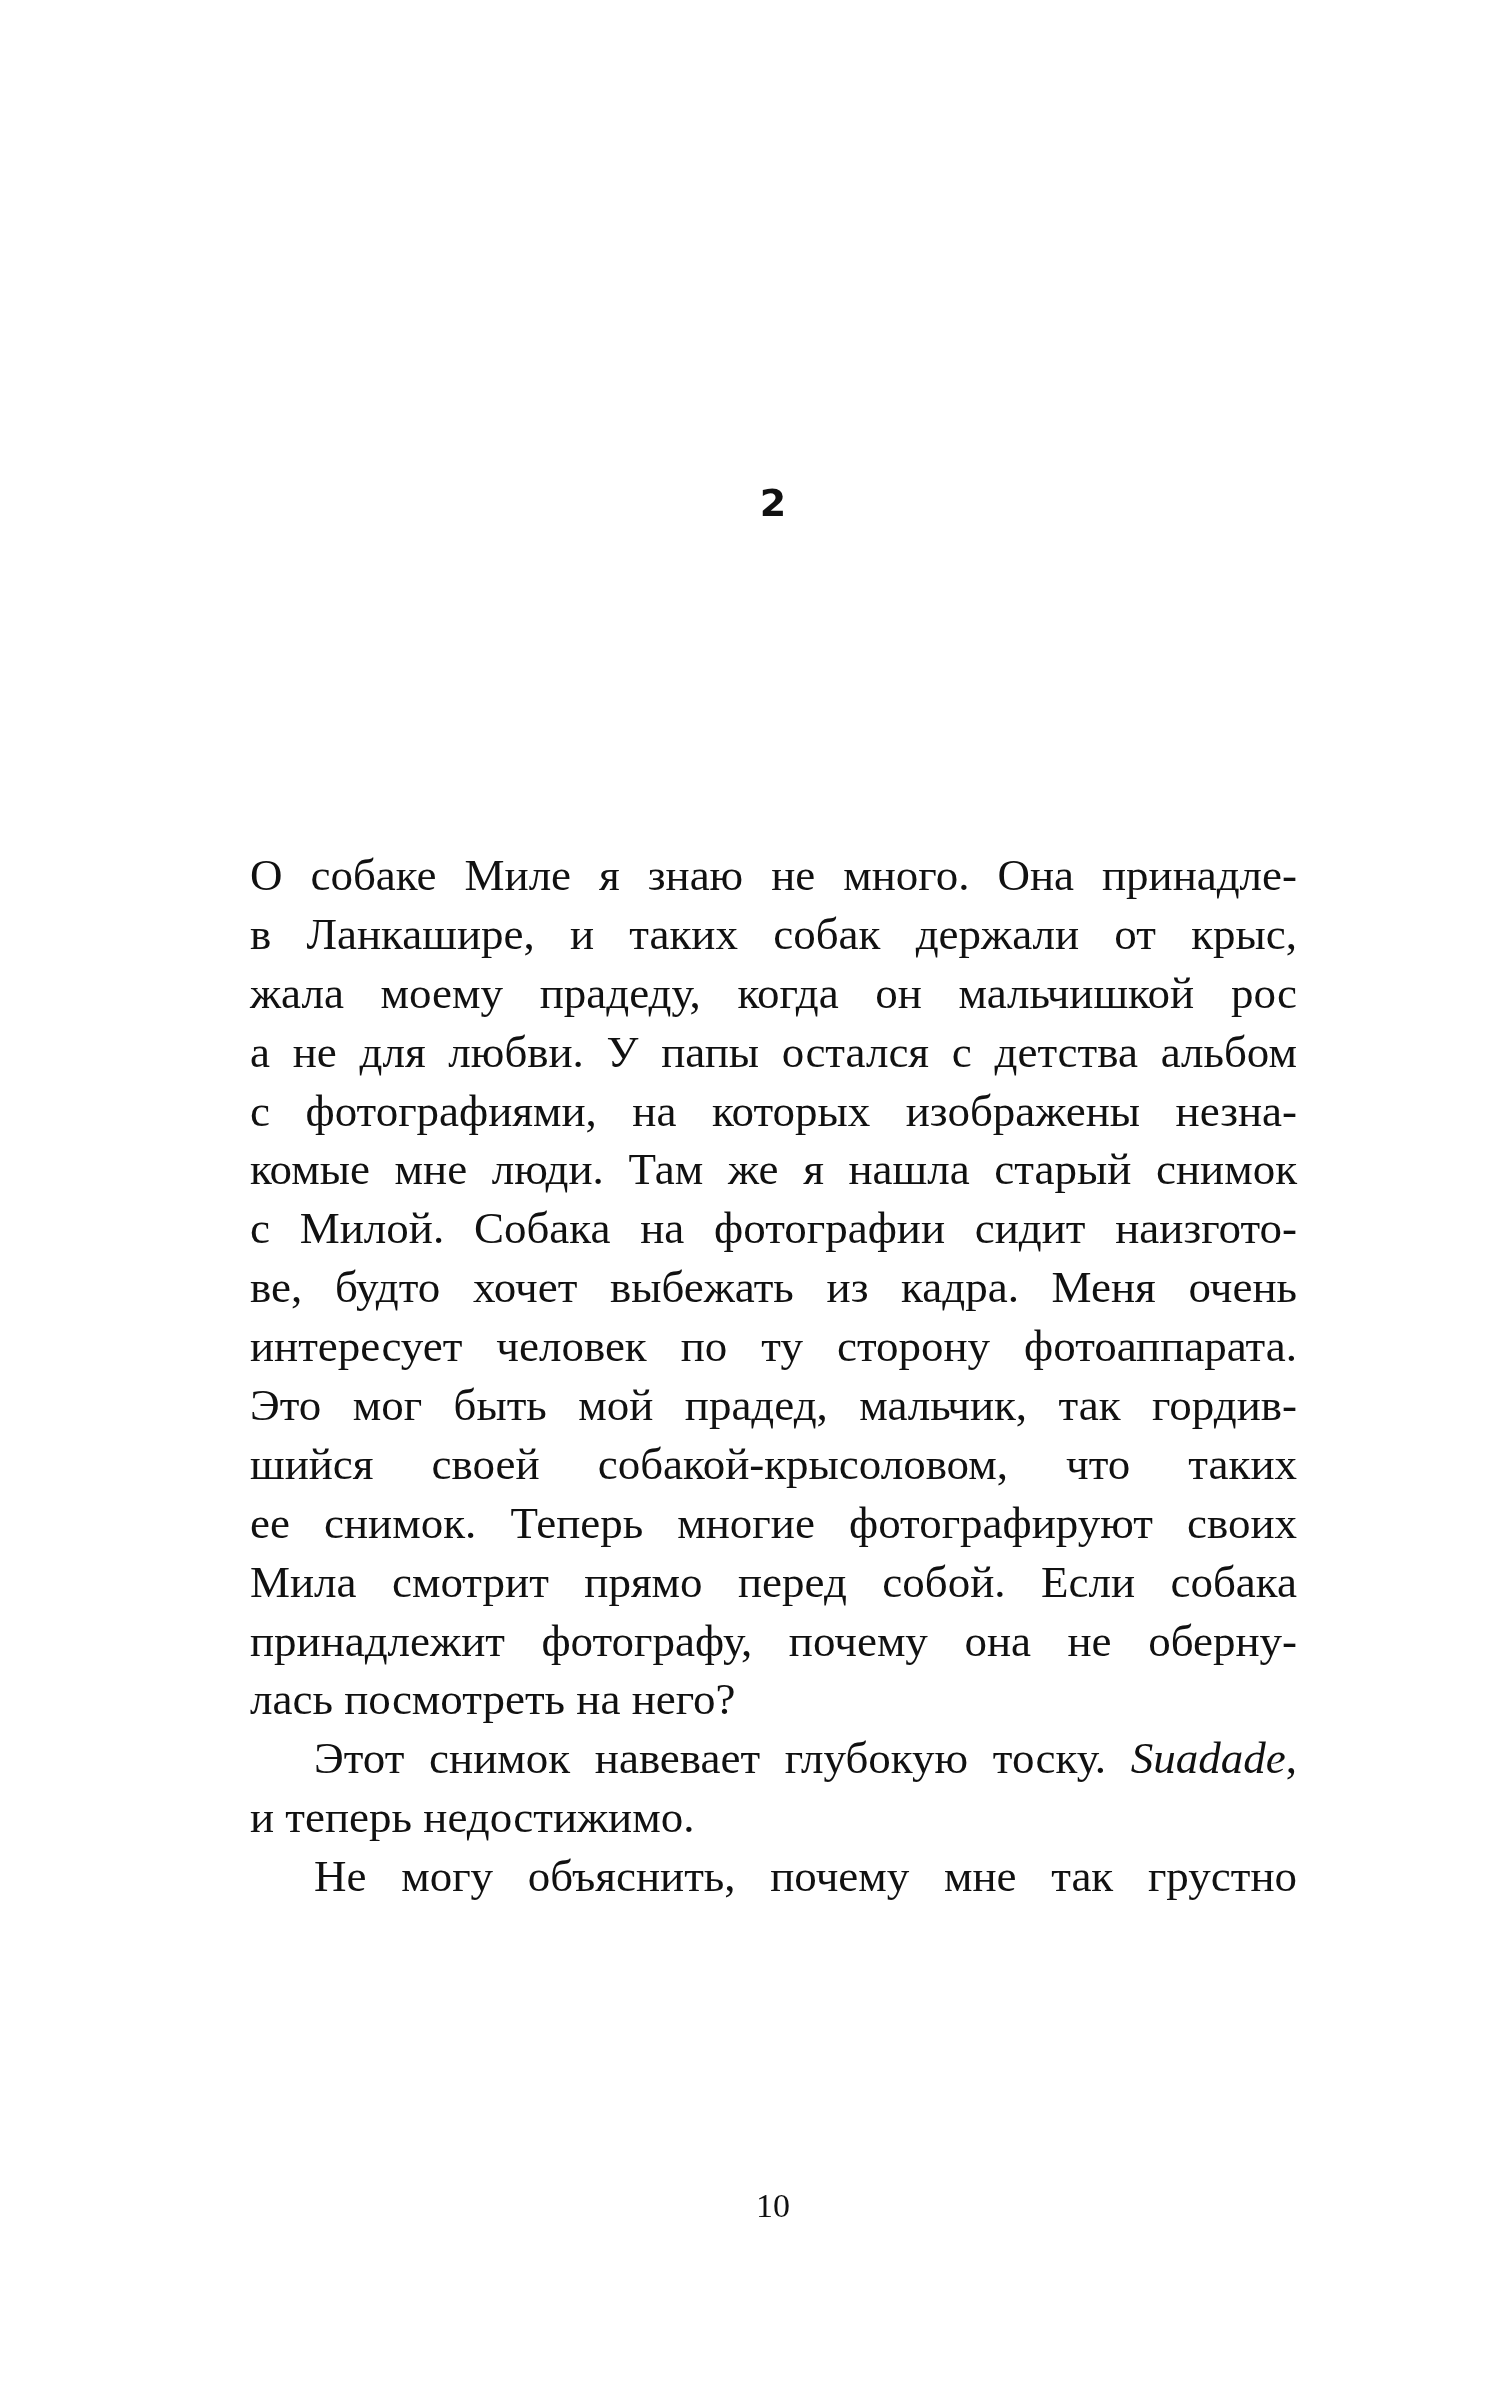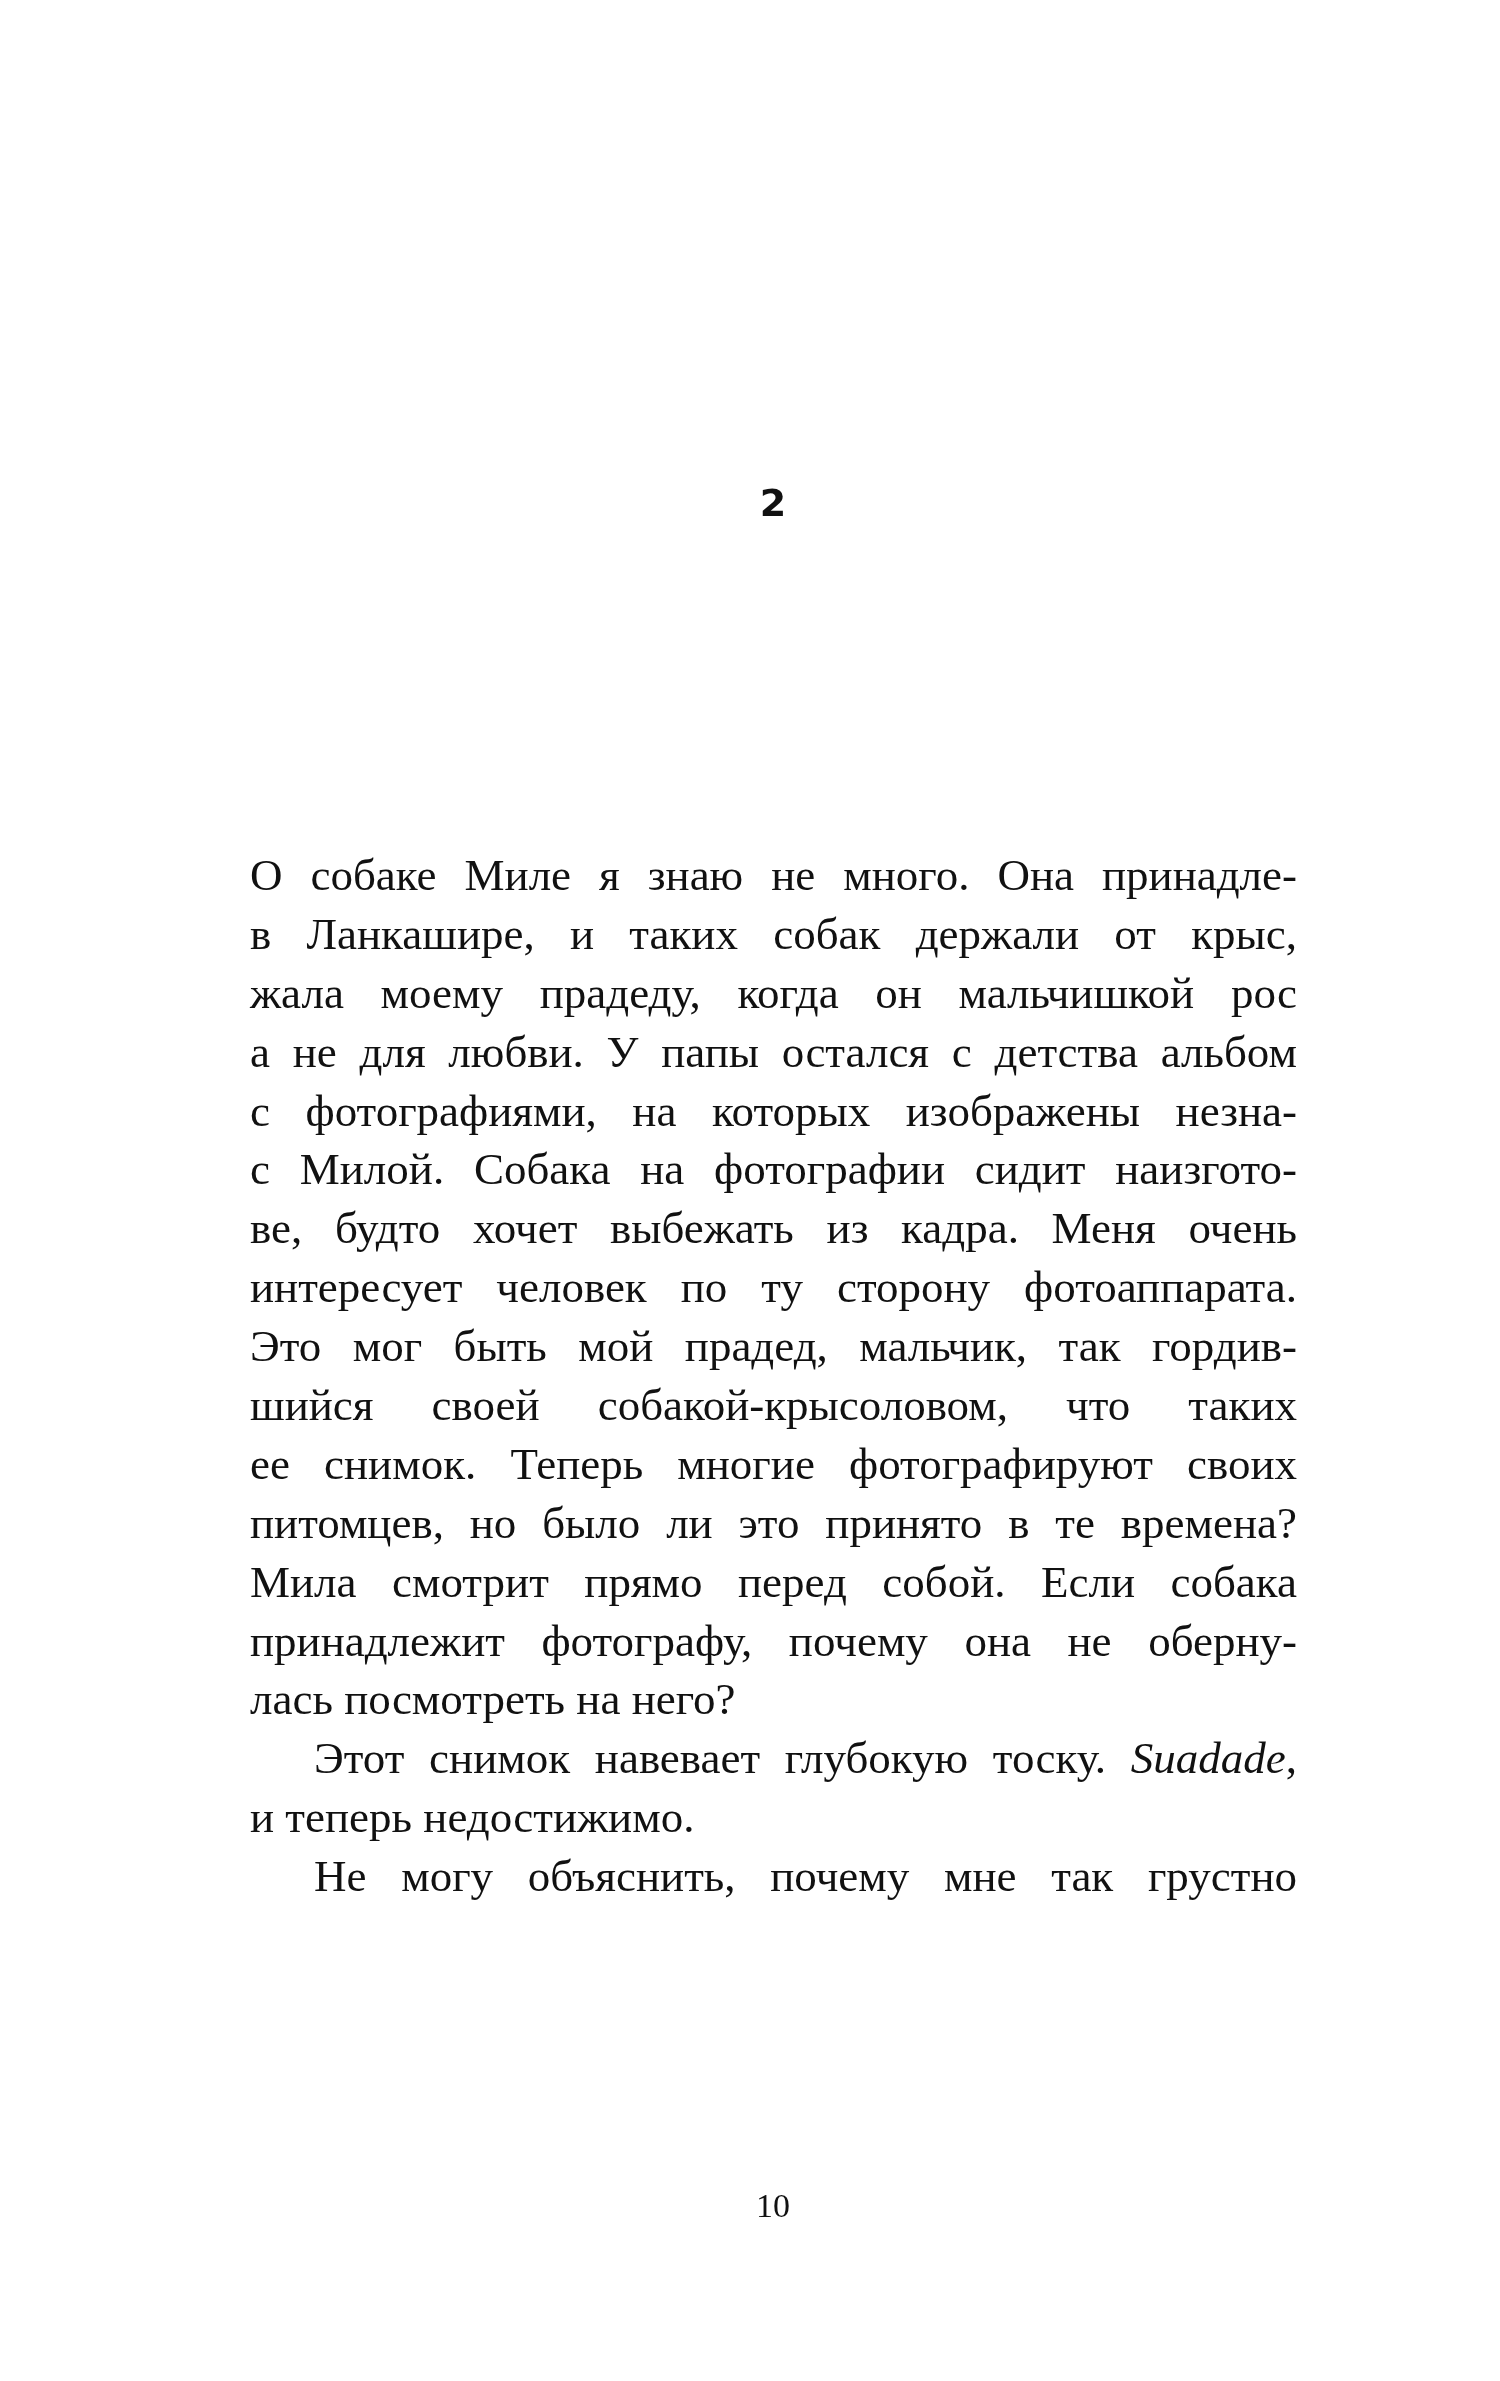--- a/index.html
+++ b/index.html
@@ -33,27 +33,27 @@
 <div class="page">
 
   <div class="chapter-number">2</div>
 
   <div class="text-block">
     <span class="line">О собаке Миле я знаю не много. Она принадле-</span>
     <span class="line">в Ланкашире, и таких собак держали от крыс,</span>
     <span class="line">жала моему прадеду, когда он мальчишкой рос</span>
     <span class="line">а не для любви. У папы остался с детства альбом</span>
     <span class="line">с фотографиями, на которых изображены незна-</span>
+    <span class="line">комые мне люди. Там же я нашла старый снимок</span>
     <span class="line">с Милой. Собака на фотографии сидит наизгото-</span>
     <span class="line">ве, будто хочет выбежать из кадра. Меня очень</span>
     <span class="line">интересует человек по ту сторону фотоаппарата.</span>
     <span class="line">Это мог быть мой прадед, мальчик, так гордив-</span>
     <span class="line">шийся своей собакой-крысоловом, что таких</span>
     <span class="line">ее снимок. Теперь многие фотографируют своих</span>
-    <span class="line">питомцев, но было ли это принято в те времена?</span>
     <span class="line">Мила смотрит прямо перед собой. Если собака</span>
     <span class="line">принадлежит фотографу, почему она не оберну-</span>
     <span class="line last">лась посмотреть на него?</span>
     <span class="line indent"><span>Этот снимок навевает глубокую тоску. </span><em>Suadade</em><span>,</span></span>
     <span class="line last">и теперь недостижимо.</span>
     <span class="line indent">Не могу объяснить, почему мне так грустно</span>
   </div>
 
   <div class="page-number">10</div>
 

